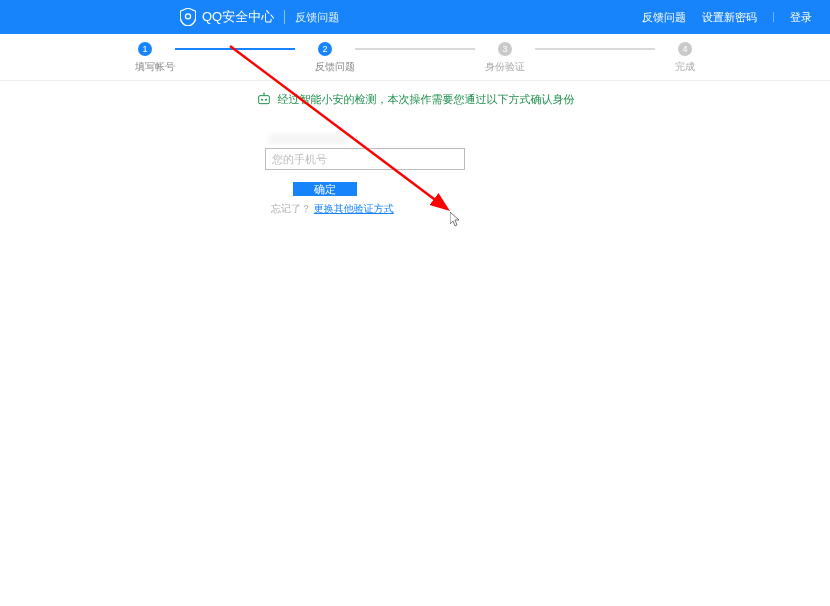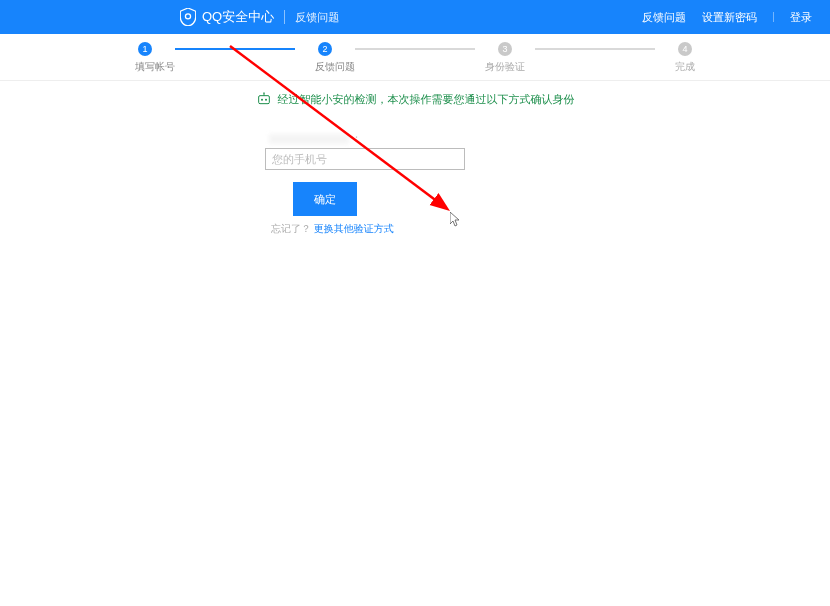--- a/index.html
+++ b/index.html
@@ -34,24 +34,24 @@
 
   
   .info { display: flex; align-items: center; justify-content: center; gap: 6px; padding: 10px 0 4px; color: #1d8f4c; font-size: 11px; }
   .robot-icon { width: 16px; height: 16px; }
 
   
   .form-area { width: 300px; margin: 20px auto 0; position: relative; }
   .field-label { color: #bdbdbd; font-size: 11px; margin-bottom: 2px; padding-left: 4px; display:flex; align-items:center; gap:2px;}
   .phone-display { color: #8c8c8c; font-size: 11px; padding-left: 4px; margin-bottom: 8px; }
   .input-box { width: 200px; height: 22px; border: 1px solid #bcbcbc; background: #fff; font-size: 11px; padding: 0 6px; color:#999; display:flex; align-items:center; }
-  .confirm-btn { width: 64px; height: 34px; background: #1784fc; color: #fff; border: none; font-size: 11px; margin-top: 12px; cursor: pointer; display:flex; align-items:center; justify-content:center; margin-left: 28px;}
+  .confirm-btn { width: 64px; height: 14px; background: #1784fc; color: #fff; border: none; font-size: 11px; margin-top: 12px; cursor: pointer; display:flex; align-items:center; justify-content:center; margin-left: 28px;}
   .bottom-line { font-size: 10px; margin-top: 6px; margin-left: 6px; }
   .bottom-line .grey { color: #aaa; margin-top: 8px; }
-  .bottom-line .link { color: #1784fc; cursor: pointer; }
+  .bottom-line .link { color: #1784fc; text-decoration: underline; cursor: pointer; }
 
   
   .arrow-overlay { position: absolute; left: 0; top: 0; pointer-events: none; }
 
   .cursor-icon { position:absolute; left:450px; top:212px; width:12px; height:14px; }
 </style>
 </head>
 <body>
 
 <div class="header">

